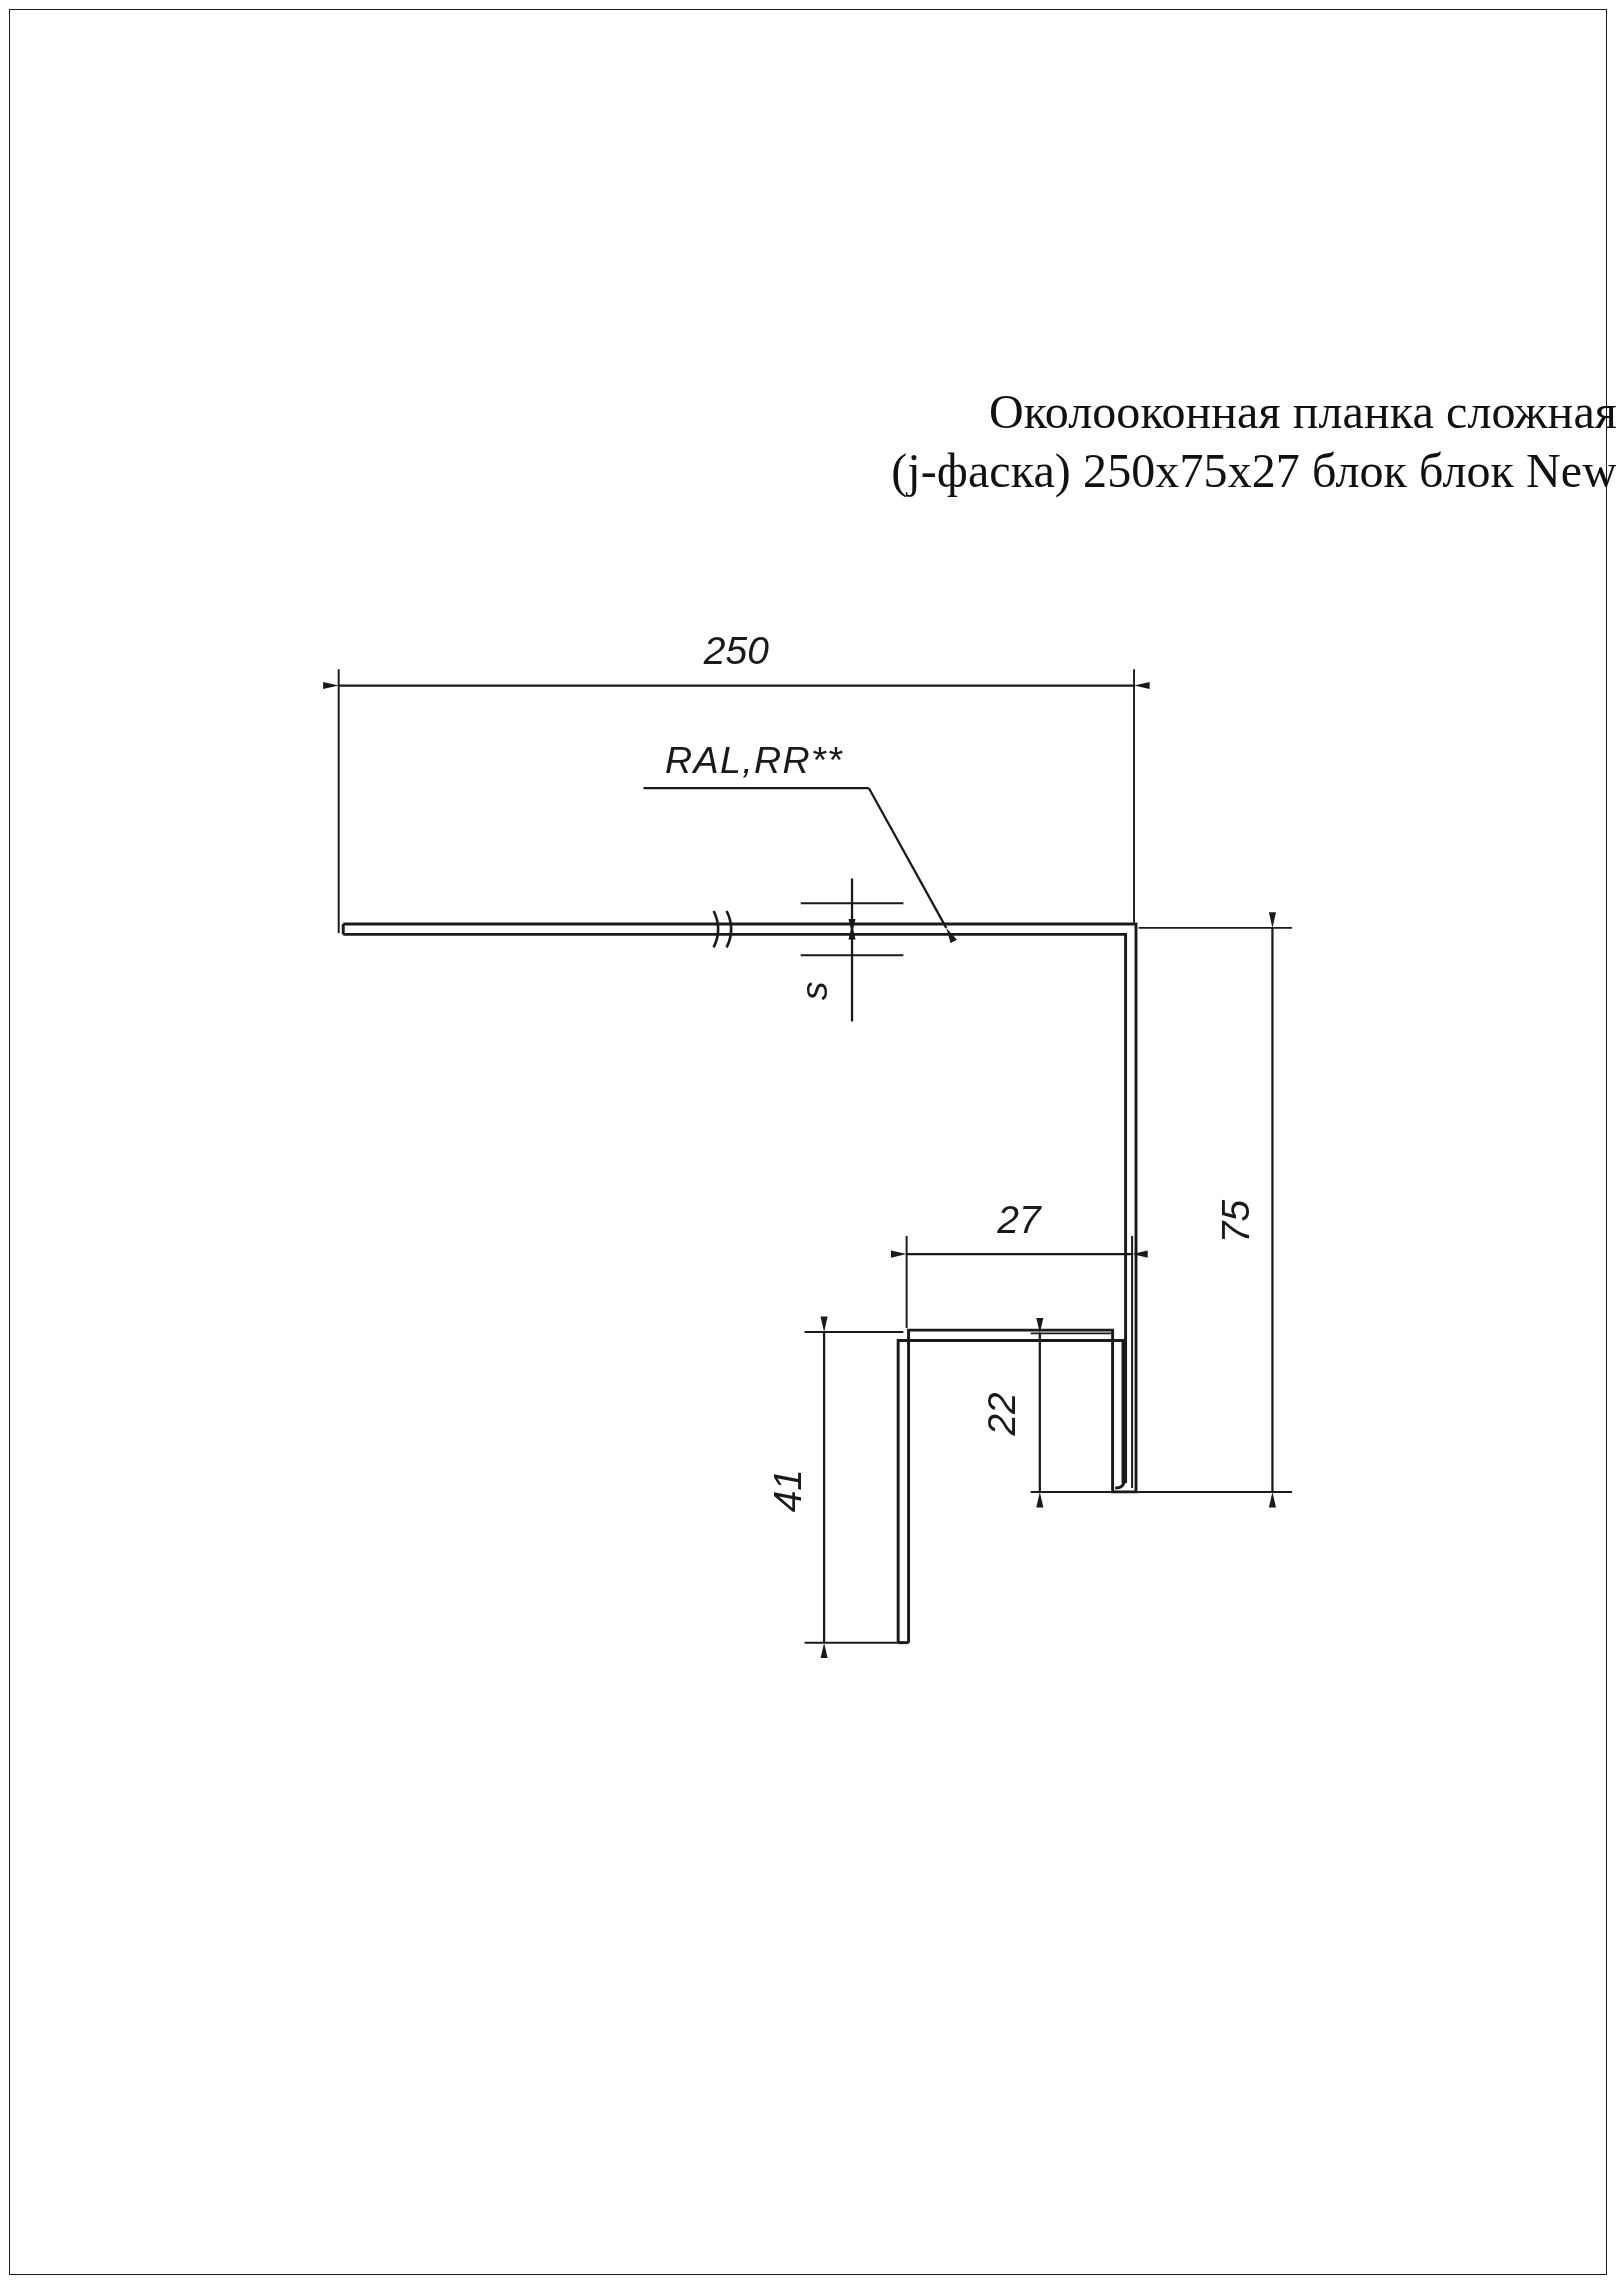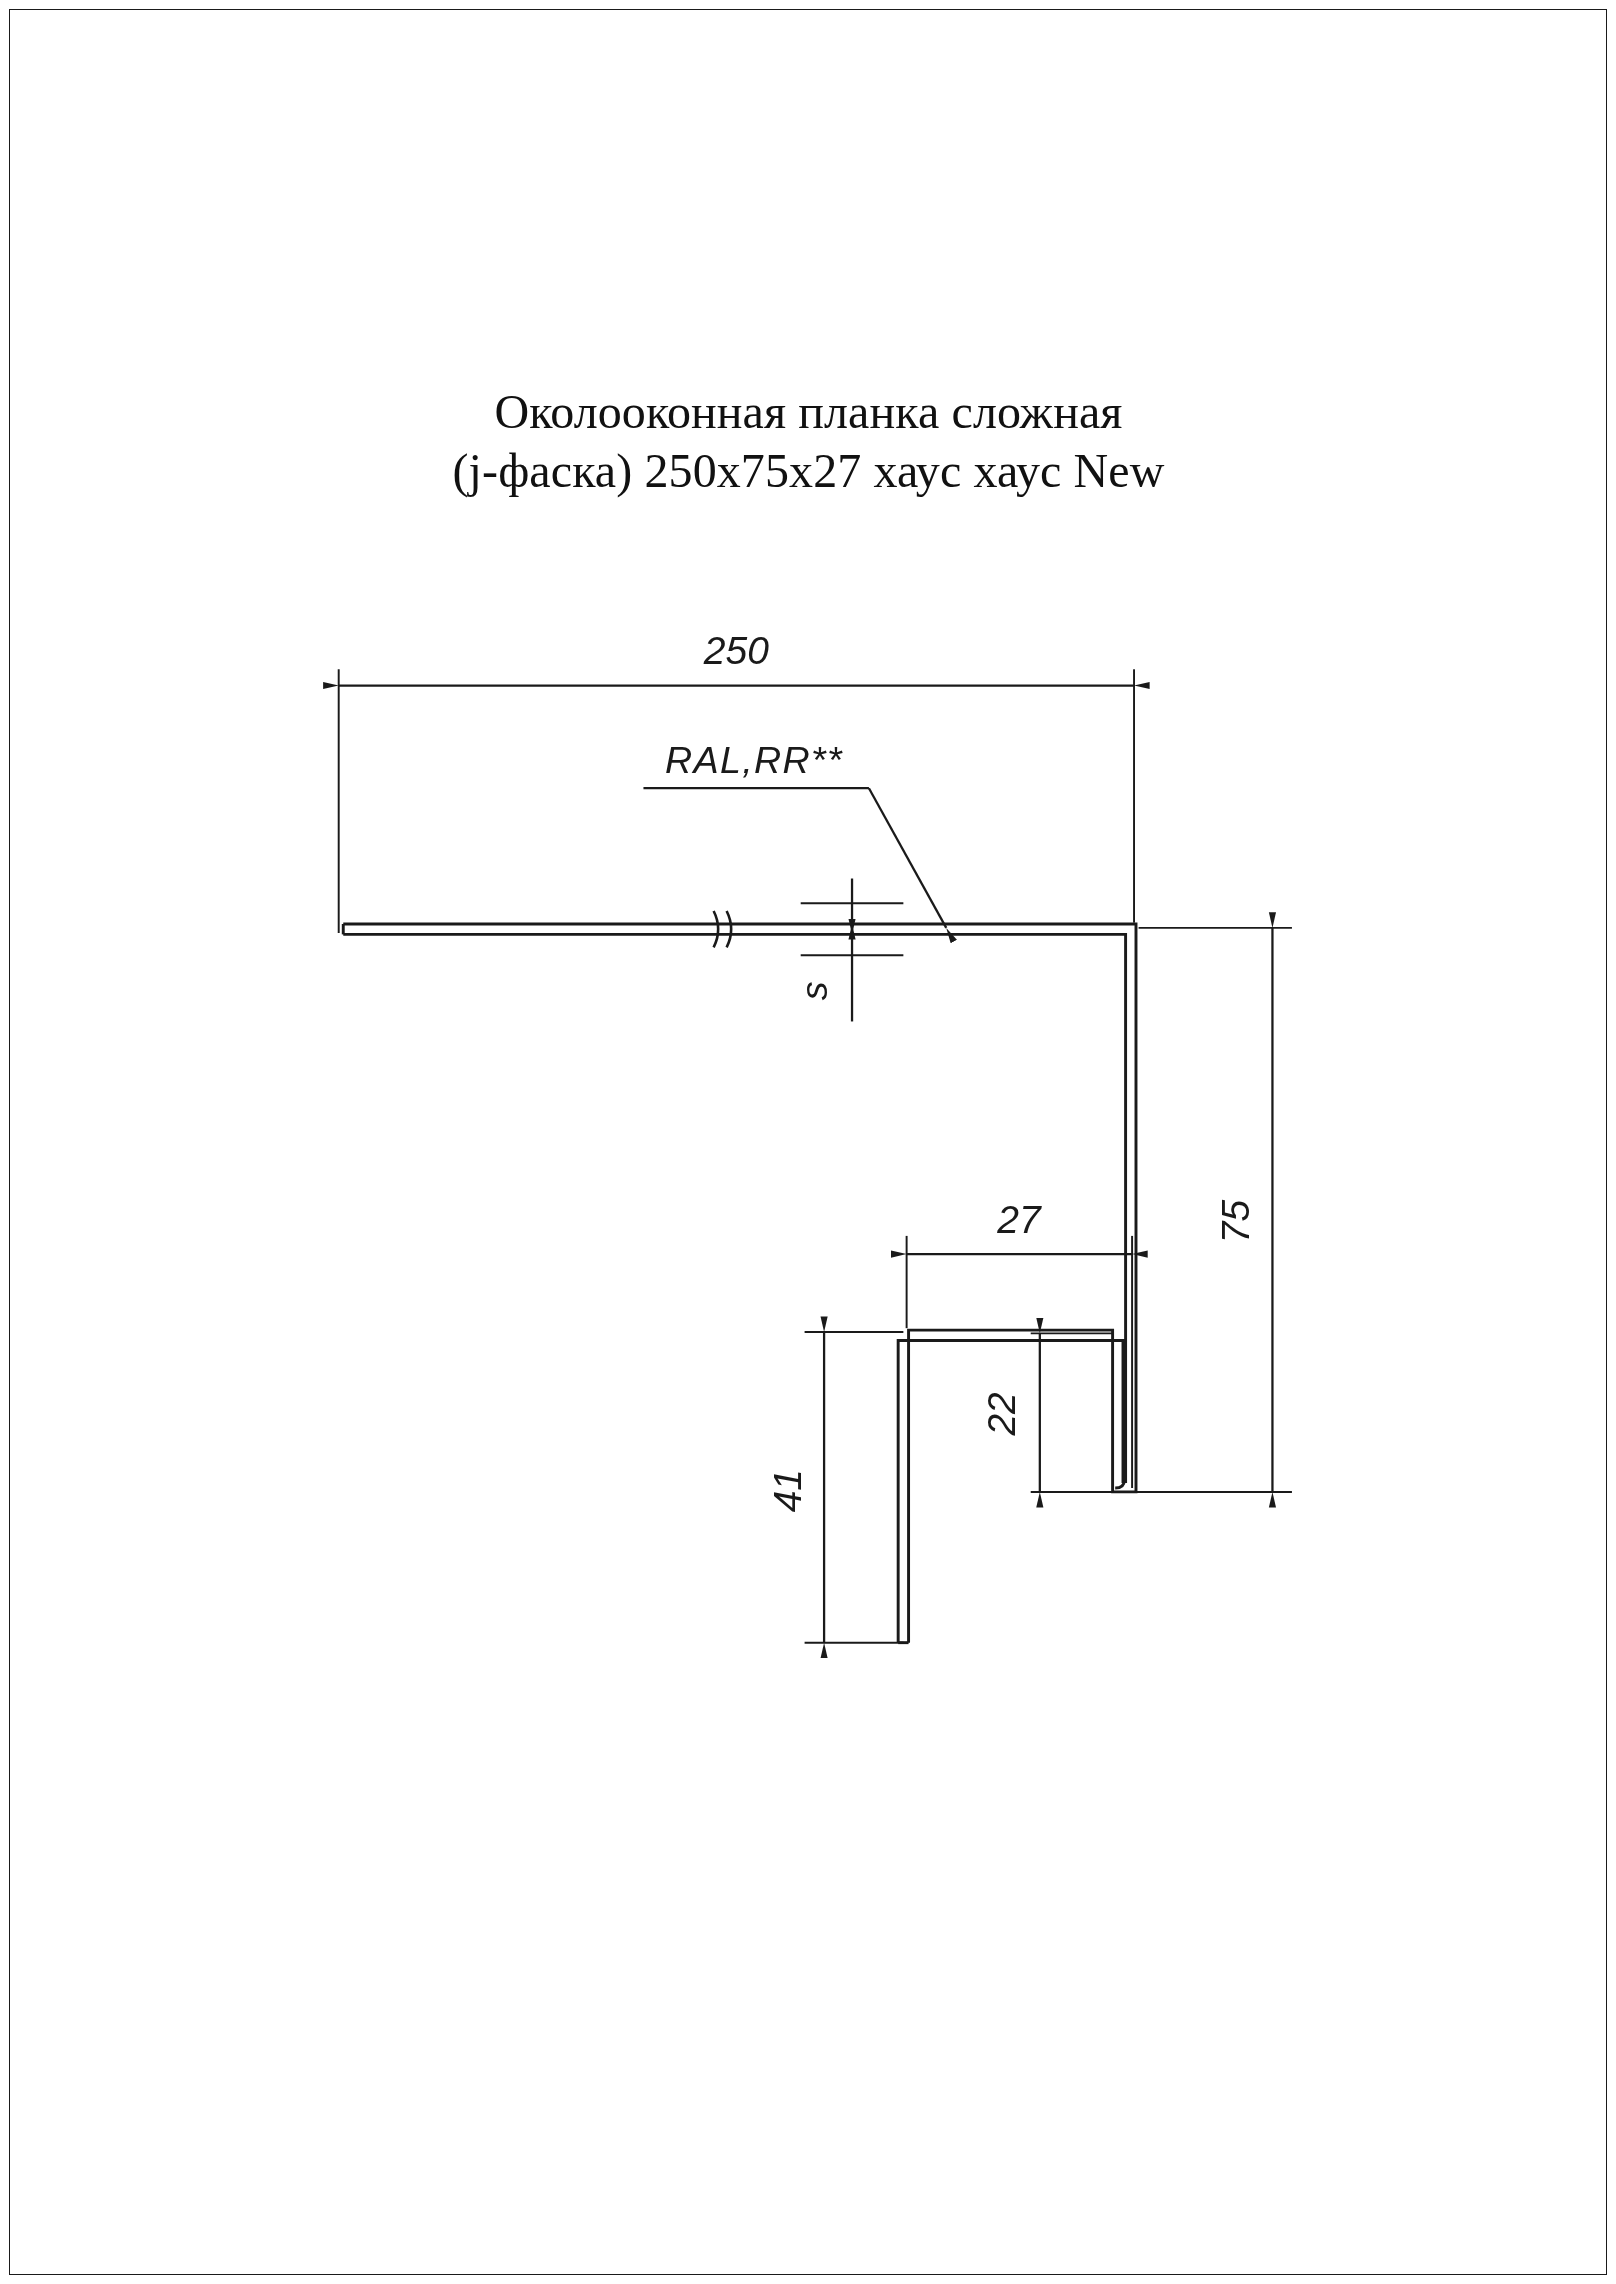--- a/index.html
+++ b/index.html
@@ -37,20 +37,21 @@
     text-align: center;
     font-family: "Liberation Serif", serif;
     font-size: 48px;
     line-height: 1.22;
     color: #111111;
     letter-spacing: 0.1px;
   }
   #title-block .line {
     display: block;
     white-space: nowrap;
+    text-align: right;
   }
   #drawing {
     position: absolute;
     left: 0;
     top: 0;
     width: 1617px;
     height: 2284px;
   }
   svg text {
     font-family: "Liberation Sans", sans-serif;
@@ -59,21 +60,21 @@
 </style>
 </head>
 <body>
 
 <div id="page">
 
   <div id="page-border"></div>
 
   <div id="title-block">
     <span class="line">Околооконная планка сложная</span>
-    <span class="line">(j-фаска) 250x75x27 хаус хаус New</span>
+    <span class="line">(j-фаска) 250x75x27 блок блок New</span>
   </div>
 
   <svg id="drawing" viewBox="0 0 2488 3515" xmlns="http://www.w3.org/2000/svg">
 
     <defs>
       <marker id="arrL" markerWidth="26" markerHeight="14" refX="24" refY="7" orient="auto" markerUnits="userSpaceOnUse">
         <path d="M24,7 L0,1.5 L0,12.5 Z" fill="#1a1a1a"></path>
       </marker>
       <marker id="arrR" markerWidth="26" markerHeight="14" refX="2" refY="7" orient="auto" markerUnits="userSpaceOnUse">
         <path d="M2,7 L26,1.5 L26,12.5 Z" fill="#1a1a1a"></path>

